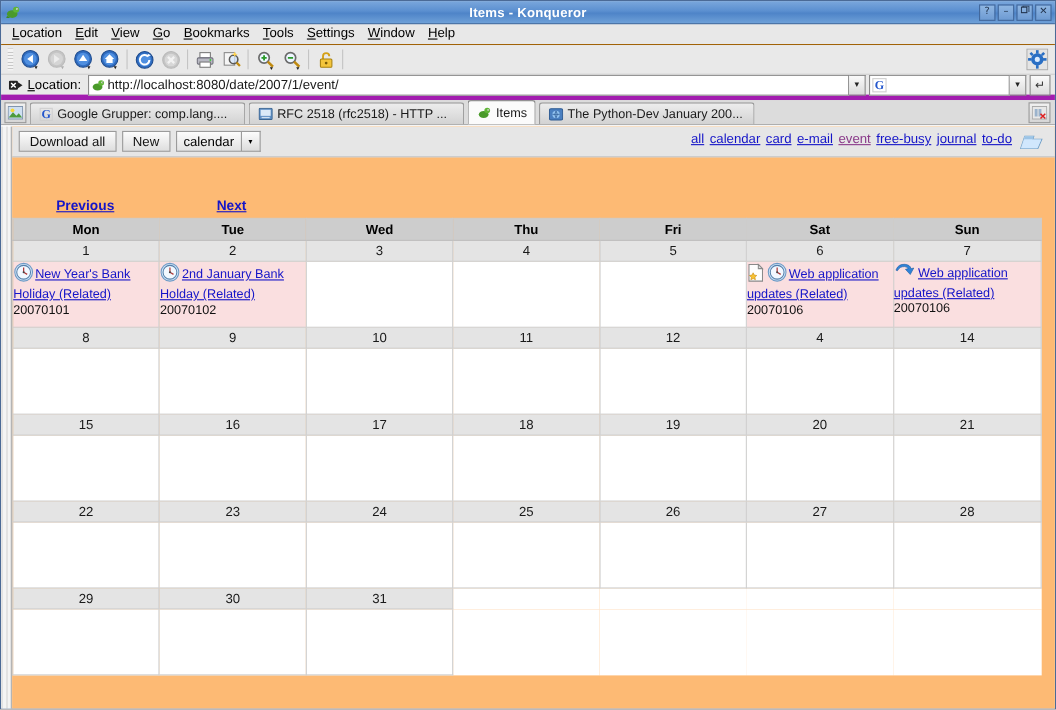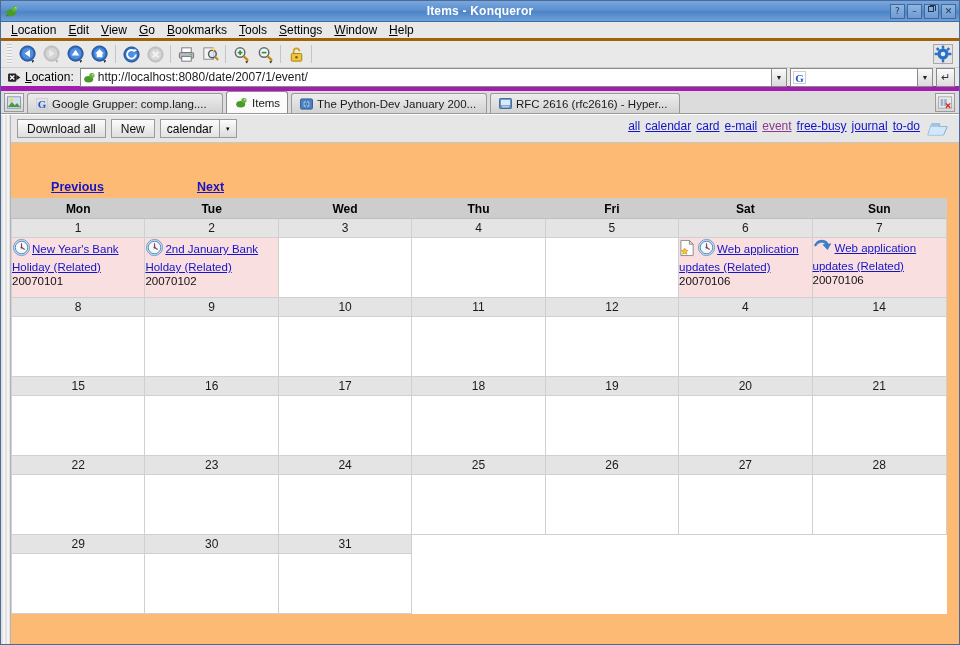--- a/index.html
+++ b/index.html
@@ -46,21 +46,21 @@
     color: #23354f; font-size: 9px; line-height: 13px;
     text-align: center; font-family: "DejaVu Sans", sans-serif;
   }
 
   
   #menubar {
     height: 19px; min-height: 19px;
     background: #e8e8e8;
     display: flex; align-items: flex-start;
     padding-left: 4px;
-    border-bottom: 3px solid #a16207;
+    border-bottom: 1px solid #a16207;
   }
   .menu-item {
     font-size: 12px; color: #000; padding: 1px 6px; white-space: nowrap;
   }
   .menu-item u { text-decoration: underline; }
 
   
   #toolbar {
     height: 27px; min-height: 27px;
     background: #e9e9e9;
@@ -402,20 +402,30 @@
         <circle cx="5" cy="4.5" r="2" fill="#f7d83a"></circle>
         <path d="M1 12 L5.5 6.5 L9 10 L11.5 7.5 L15 12 Z" fill="#4d9a3d"></path>
       </svg>
     </div>
 
     <div class="tab" style="width:196px">
       <span style="display:inline-block;width:12px;height:12px;border:1px solid #d0d0d0;font-size:11px;line-height:11px;text-align:center;color:#2255cc;font-weight:bold;font-family:'Liberation Serif',serif;">G</span>
       <span>Google Grupper: comp.lang....</span>
     </div>
 
+    <div class="tab" style="width:196px">
+      <span style="display:flex">
+        <svg width="13" height="11" viewBox="0 0 14 12">
+          <rect x="0.5" y="0.5" width="13" height="11" rx="1" fill="#5f8fc4" stroke="#3a6490"></rect>
+          <rect x="2" y="2" width="10" height="6" fill="#dbeaf8"></rect>
+          <rect x="3" y="9" width="8" height="1.3" fill="#cfe0f0"></rect>
+        </svg>
+      </span>
+      <span>RFC 2518 (rfc2518) - HTTP ...</span>
+    </div>
 
     <div class="tab active" style="width:62px">
       <span style="display:flex">
         <svg width="13" height="13" viewBox="0 0 16 16">
           <ellipse cx="7" cy="10" rx="5.5" ry="4" fill="#4a9a2a"></ellipse>
           <ellipse cx="11" cy="5.5" rx="3.2" ry="3" fill="#5fb536"></ellipse>
           <circle cx="12.2" cy="4.8" r="1" fill="#fff"></circle>
           <circle cx="12.4" cy="4.8" r=".5" fill="#000"></circle>
         </svg>
       </span>
@@ -426,30 +436,20 @@
       <span style="display:flex">
         <svg width="13" height="12" viewBox="0 0 14 12">
           <rect x="0.5" y="0.5" width="13" height="11" rx="1.5" fill="#4a7fc0" stroke="#2d5a92"></rect>
           <circle cx="7" cy="6" r="3.6" fill="#8fc0ee"></circle>
           <path d="M3.5 6 h7 M7 2.6 q2.4 3.4 0 6.8 q-2.4 -3.4 0 -6.8" fill="none" stroke="#2d5a92" stroke-width=".7"></path>
         </svg>
       </span>
       <span>The Python-Dev January 200...</span>
     </div>
 
-    <div class="tab" style="width:190px">
-      <span style="display:flex">
-        <svg width="13" height="11" viewBox="0 0 14 12">
-          <rect x="0.5" y="0.5" width="13" height="11" rx="1" fill="#5f8fc4" stroke="#3a6490"></rect>
-          <rect x="2" y="2" width="10" height="6" fill="#dbeaf8"></rect>
-          <rect x="3" y="9" width="8" height="1.3" fill="#cfe0f0"></rect>
-        </svg>
-      </span>
-      <span>RFC 2616 (rfc2616) - Hyper...</span>
-    </div>
 
     <div class="tab-close-corner">
       <svg width="14" height="13" viewBox="0 0 16 14">
         <rect x="0.5" y="0.5" width="15" height="13" fill="#e8e8e8" stroke="#a8a8a8"></rect>
         <path d="M3 3 h3 v8 h-3z M7 3 h3 v8 h-3z" fill="#9bb3cc"></path>
         <path d="M9 8 L14 13 M14 8 L9 13" stroke="#d22" stroke-width="1.6"></path>
       </svg>
     </div>
   </div>
 

